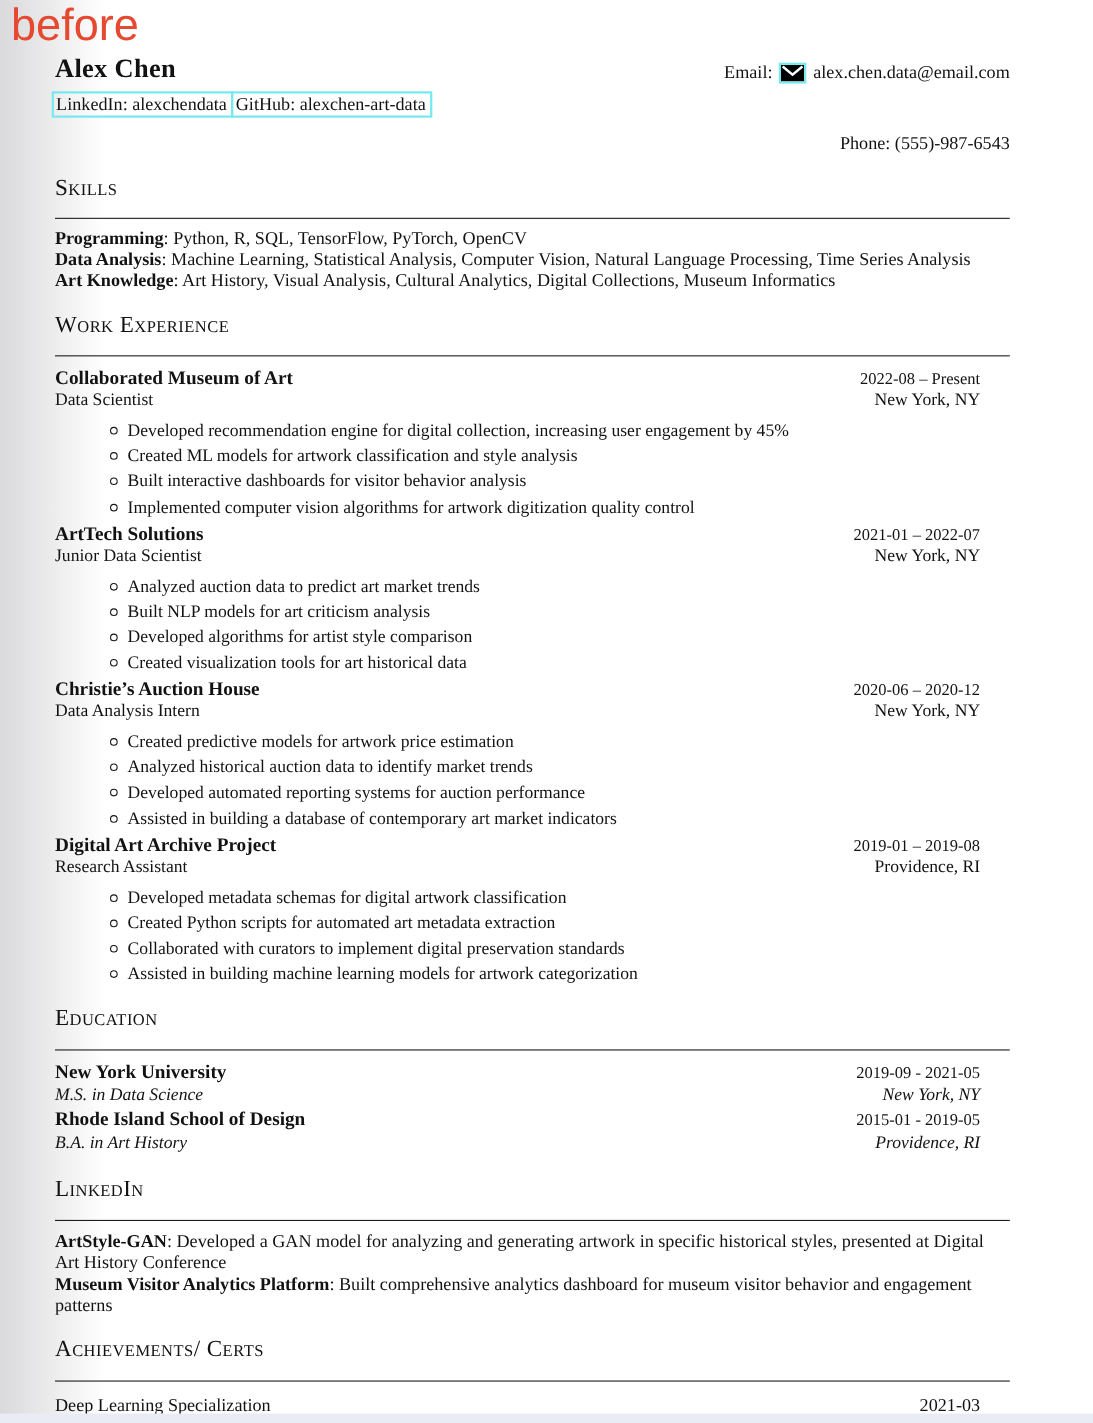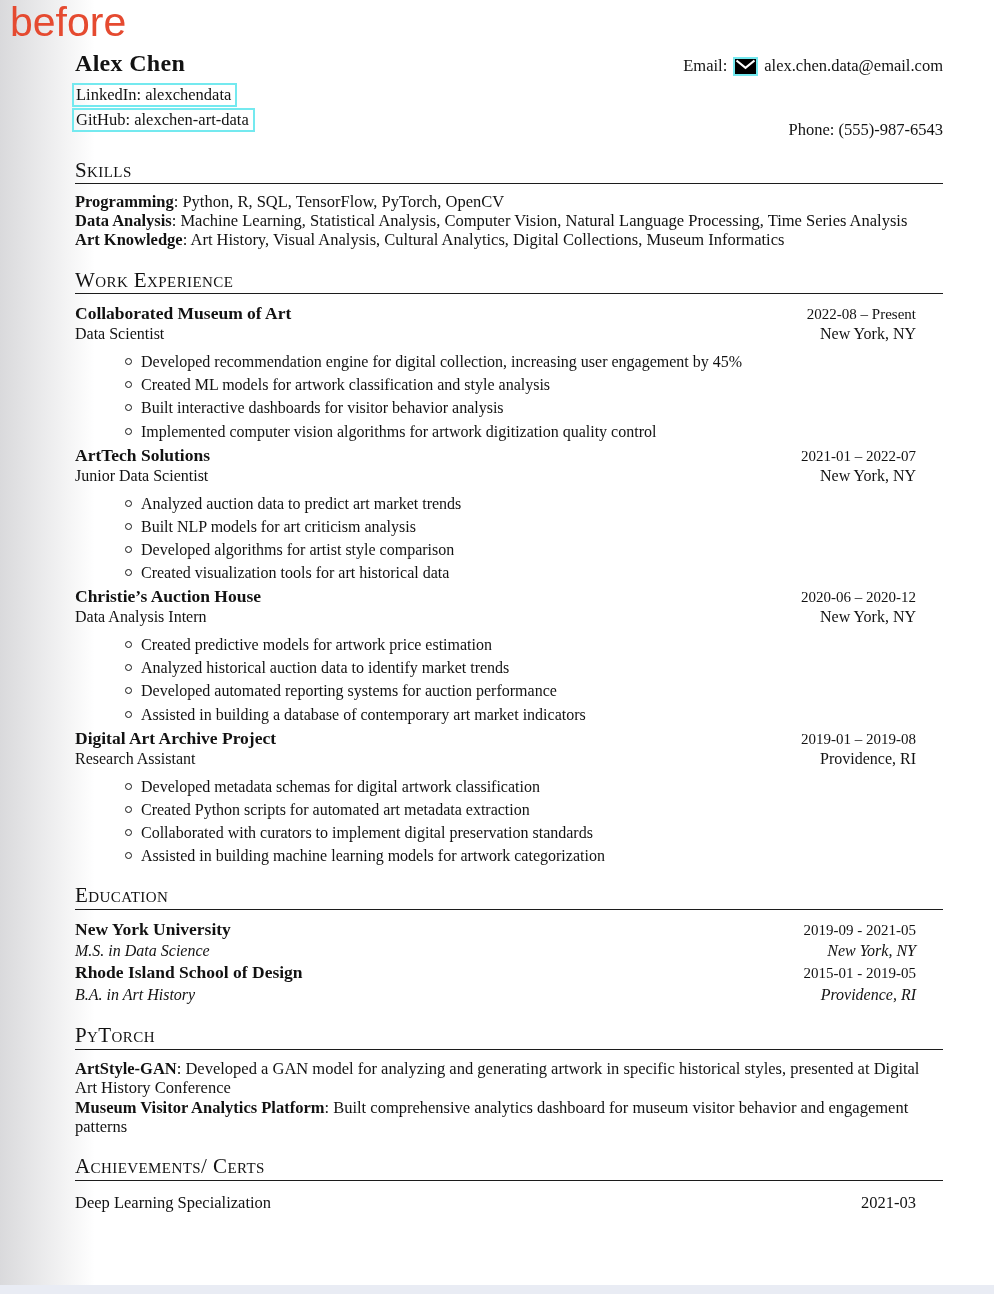--- a/index.html
+++ b/index.html
@@ -23,43 +23,43 @@
   .bottom-bar{
     position:absolute;left:0;bottom:0;width:100%;height:9px;
     background:var(--bottombar);
   }
   .before-label{
     position:absolute;top:0px;left:10px;
     font-family:"Liberation Sans", sans-serif;
     font-size:41px;line-height:1.1;color:var(--annotation);
   }
   .content{
-    position:absolute;top:50px;left:75px;width:868px;
+    position:absolute;top:50px;left:50px;width:868px;
   }
   
   .hdr{display:flex;justify-content:space-between;align-items:flex-start;}
   .hdr-left .name{
     font-size:24px;font-weight:bold;line-height:1.15;margin-bottom:5px;letter-spacing:0.3px;
   }
   .hl-box{
     display:inline-block;border:2px solid var(--highlight);
     font-size:16.5px;line-height:1.1;padding:1px 4px 1px 2px;margin-left:-3px;
   }
-  .hl-stack{display:flex;flex-direction:column;align-items:flex-start;gap:1px;}
+  .hl-stack{display:flex;flex-direction:row;align-items:flex-start;gap:1px;}
   .hdr-right{text-align:right;font-size:16.5px;}
   .email-line{display:flex;align-items:center;justify-content:flex-end;gap:6px;margin-top:6px;}
   .mail-wrap{
     display:inline-flex;border:2px solid var(--highlight);line-height:0;
   }
   .phone-line{margin-top:44px;}
   
   section{margin-top:18px;}
   .sec-title{
     font-variant:small-caps;font-weight:normal;font-size:21px;line-height:1.15;
-    letter-spacing:0.02em;margin:0 0 9px 0;padding-bottom:1px;
+    letter-spacing:0.02em;margin:0 0 9px 0;padding-bottom:16px;
     border-bottom:1.6px solid var(--rule);
   }
   
   .kv-line{font-size:16.5px;line-height:1.15;}
   .kv-line .lbl{font-weight:bold;}
   .proj-block{font-size:16.5px;line-height:1.18;}
   
   .entry{margin-top:1px;}
   .erow{display:flex;justify-content:space-between;align-items:baseline;}
   .company{font-weight:bold;font-size:17.5px;line-height:1.2;}
@@ -212,21 +212,21 @@
         <span class="edates">2015-01 - 2019-05</span>
       </div>
       <div class="erow edu-degree">
         <span>B.A. in Art History</span>
         <span class="eloc">Providence, RI</span>
       </div>
     </div>
   </section>
 
   <section>
-    <h2 class="sec-title">PyTorch</h2>
+    <h2 class="sec-title">LinkedIn</h2>
     <div class="proj-block"><span class="lbl" style="font-weight:bold">ArtStyle-GAN</span><span>: Developed a GAN model for analyzing and generating artwork in specific historical styles, presented at Digital Art History Conference</span></div>
     <div class="proj-block"><span class="lbl" style="font-weight:bold">Museum Visitor Analytics Platform</span><span>: Built comprehensive analytics dashboard for museum visitor behavior and engagement patterns</span></div>
   </section>
 
   <section>
     <h2 class="sec-title">Achievements/ Certs</h2>
     <div class="ach-row">
       <span>Deep Learning Specialization</span>
       <span class="ach-date">2021-03</span>
     </div>

